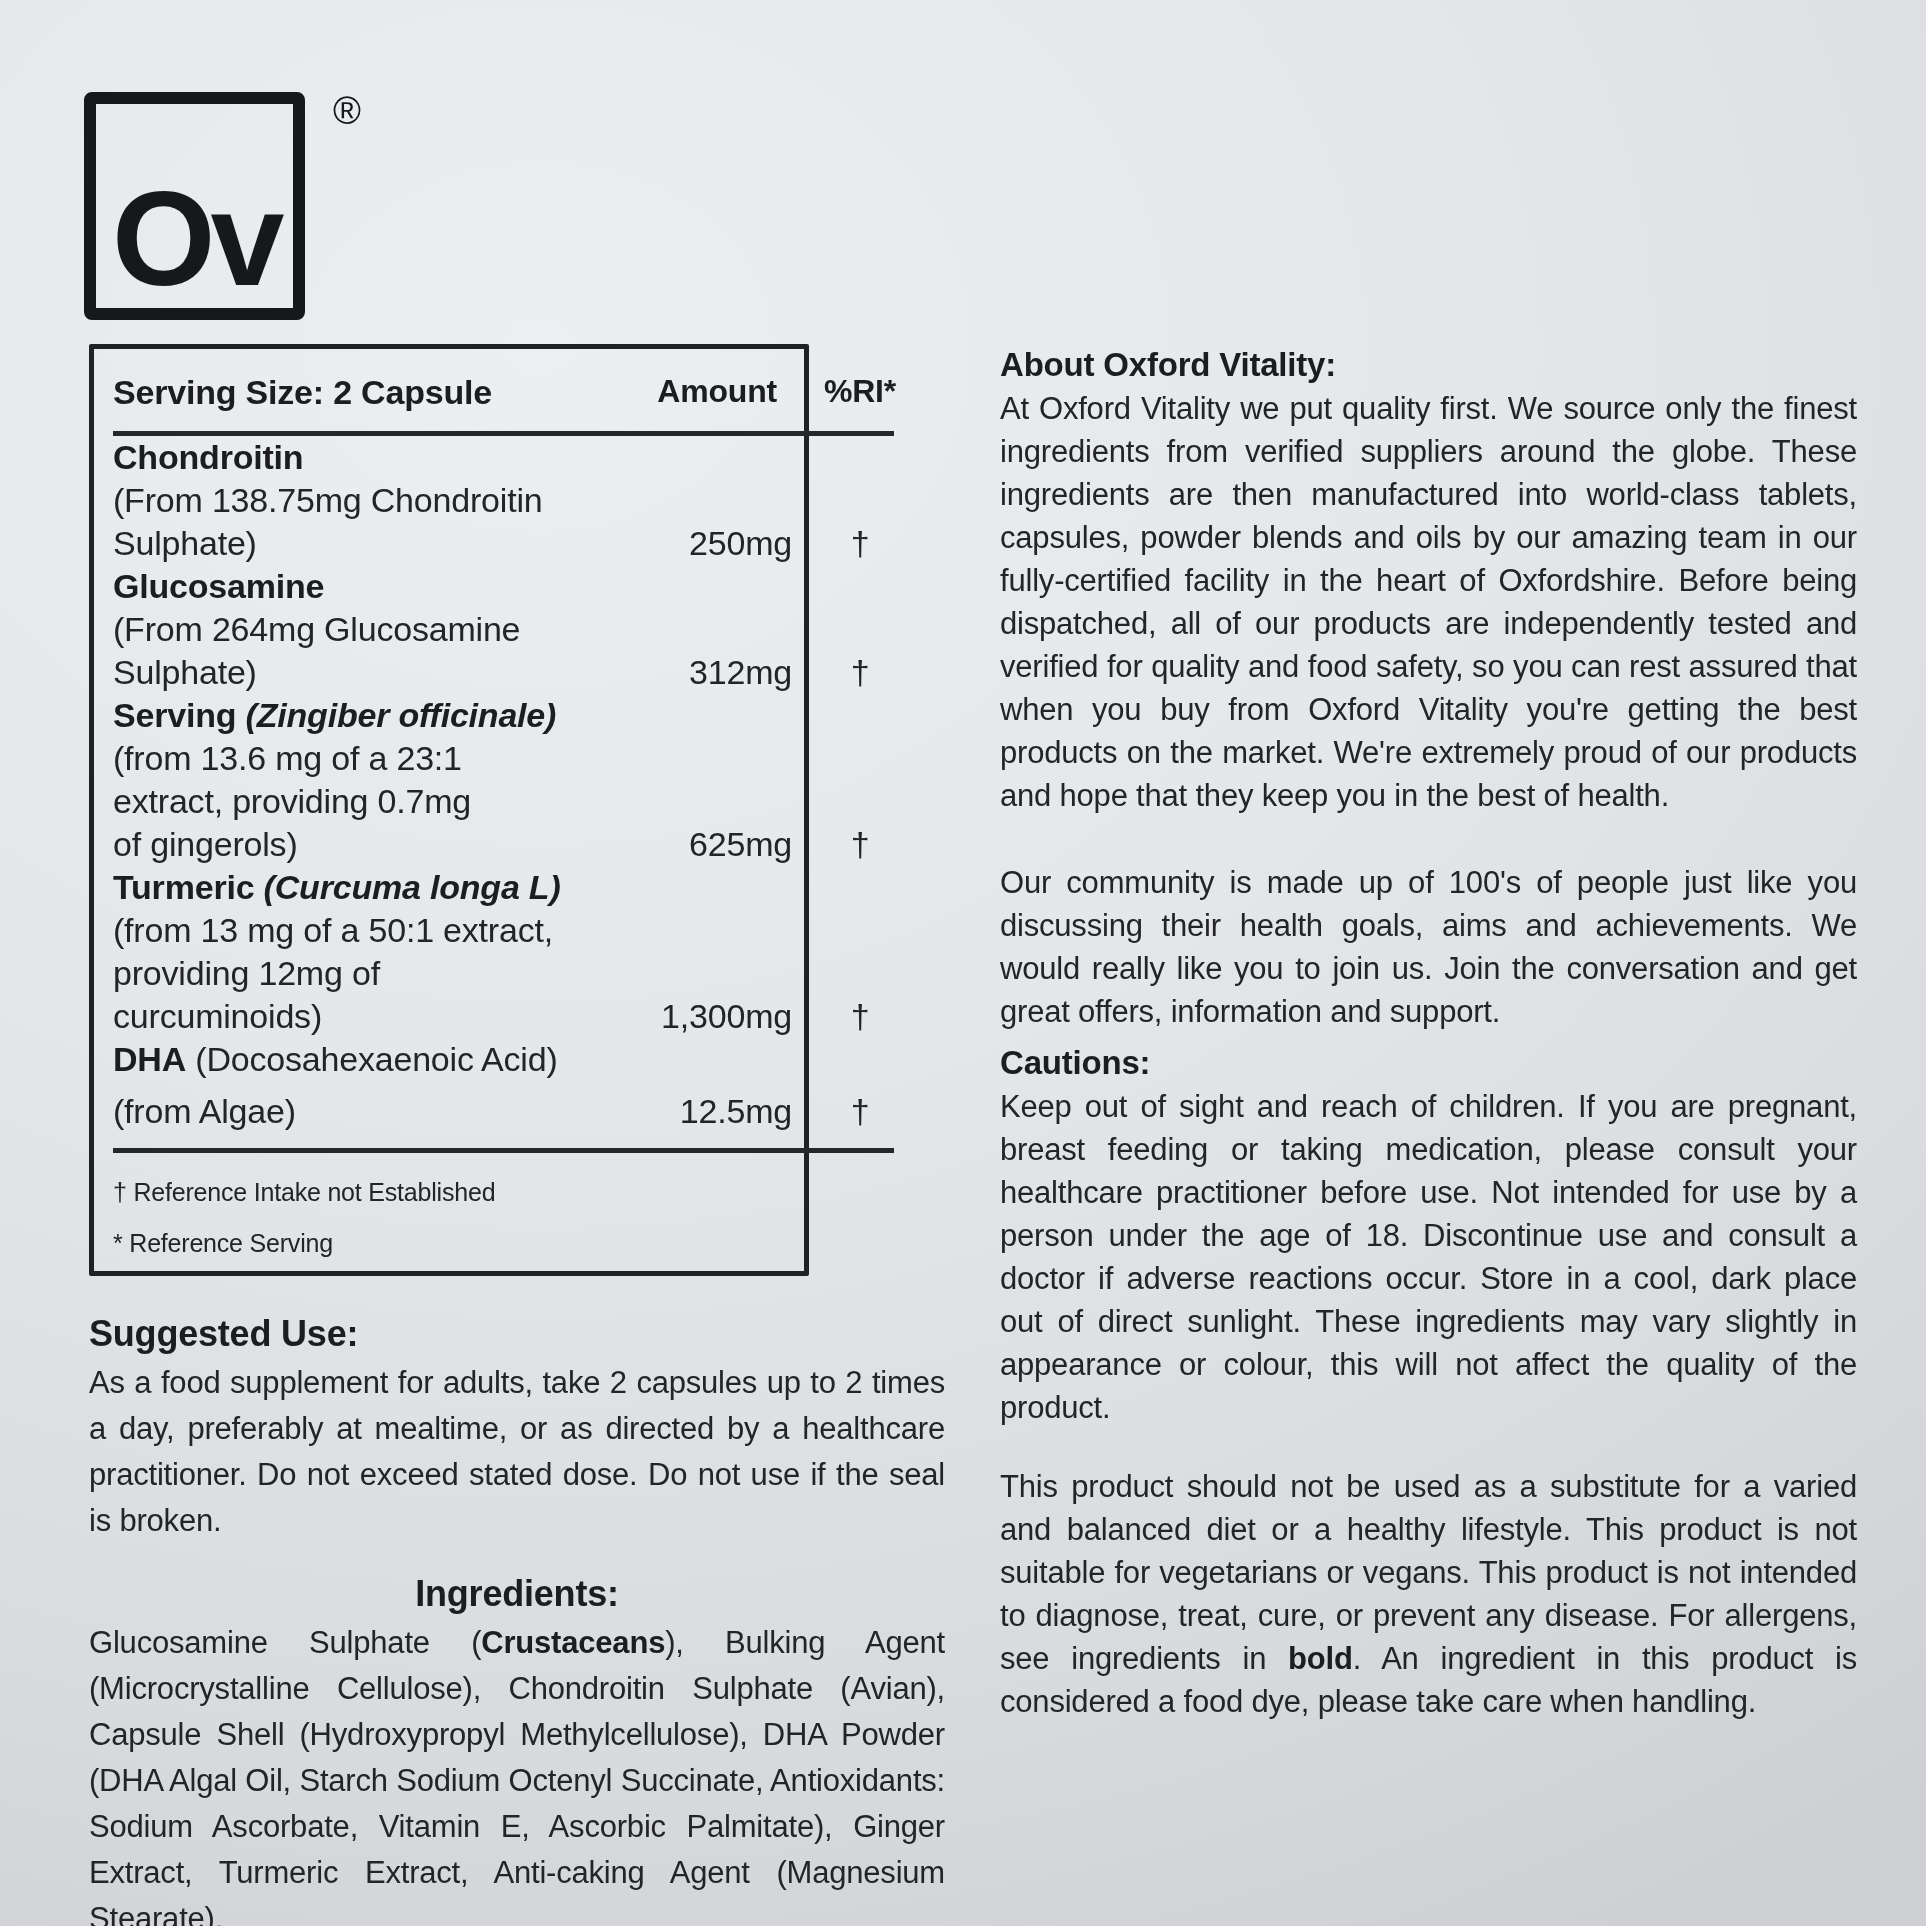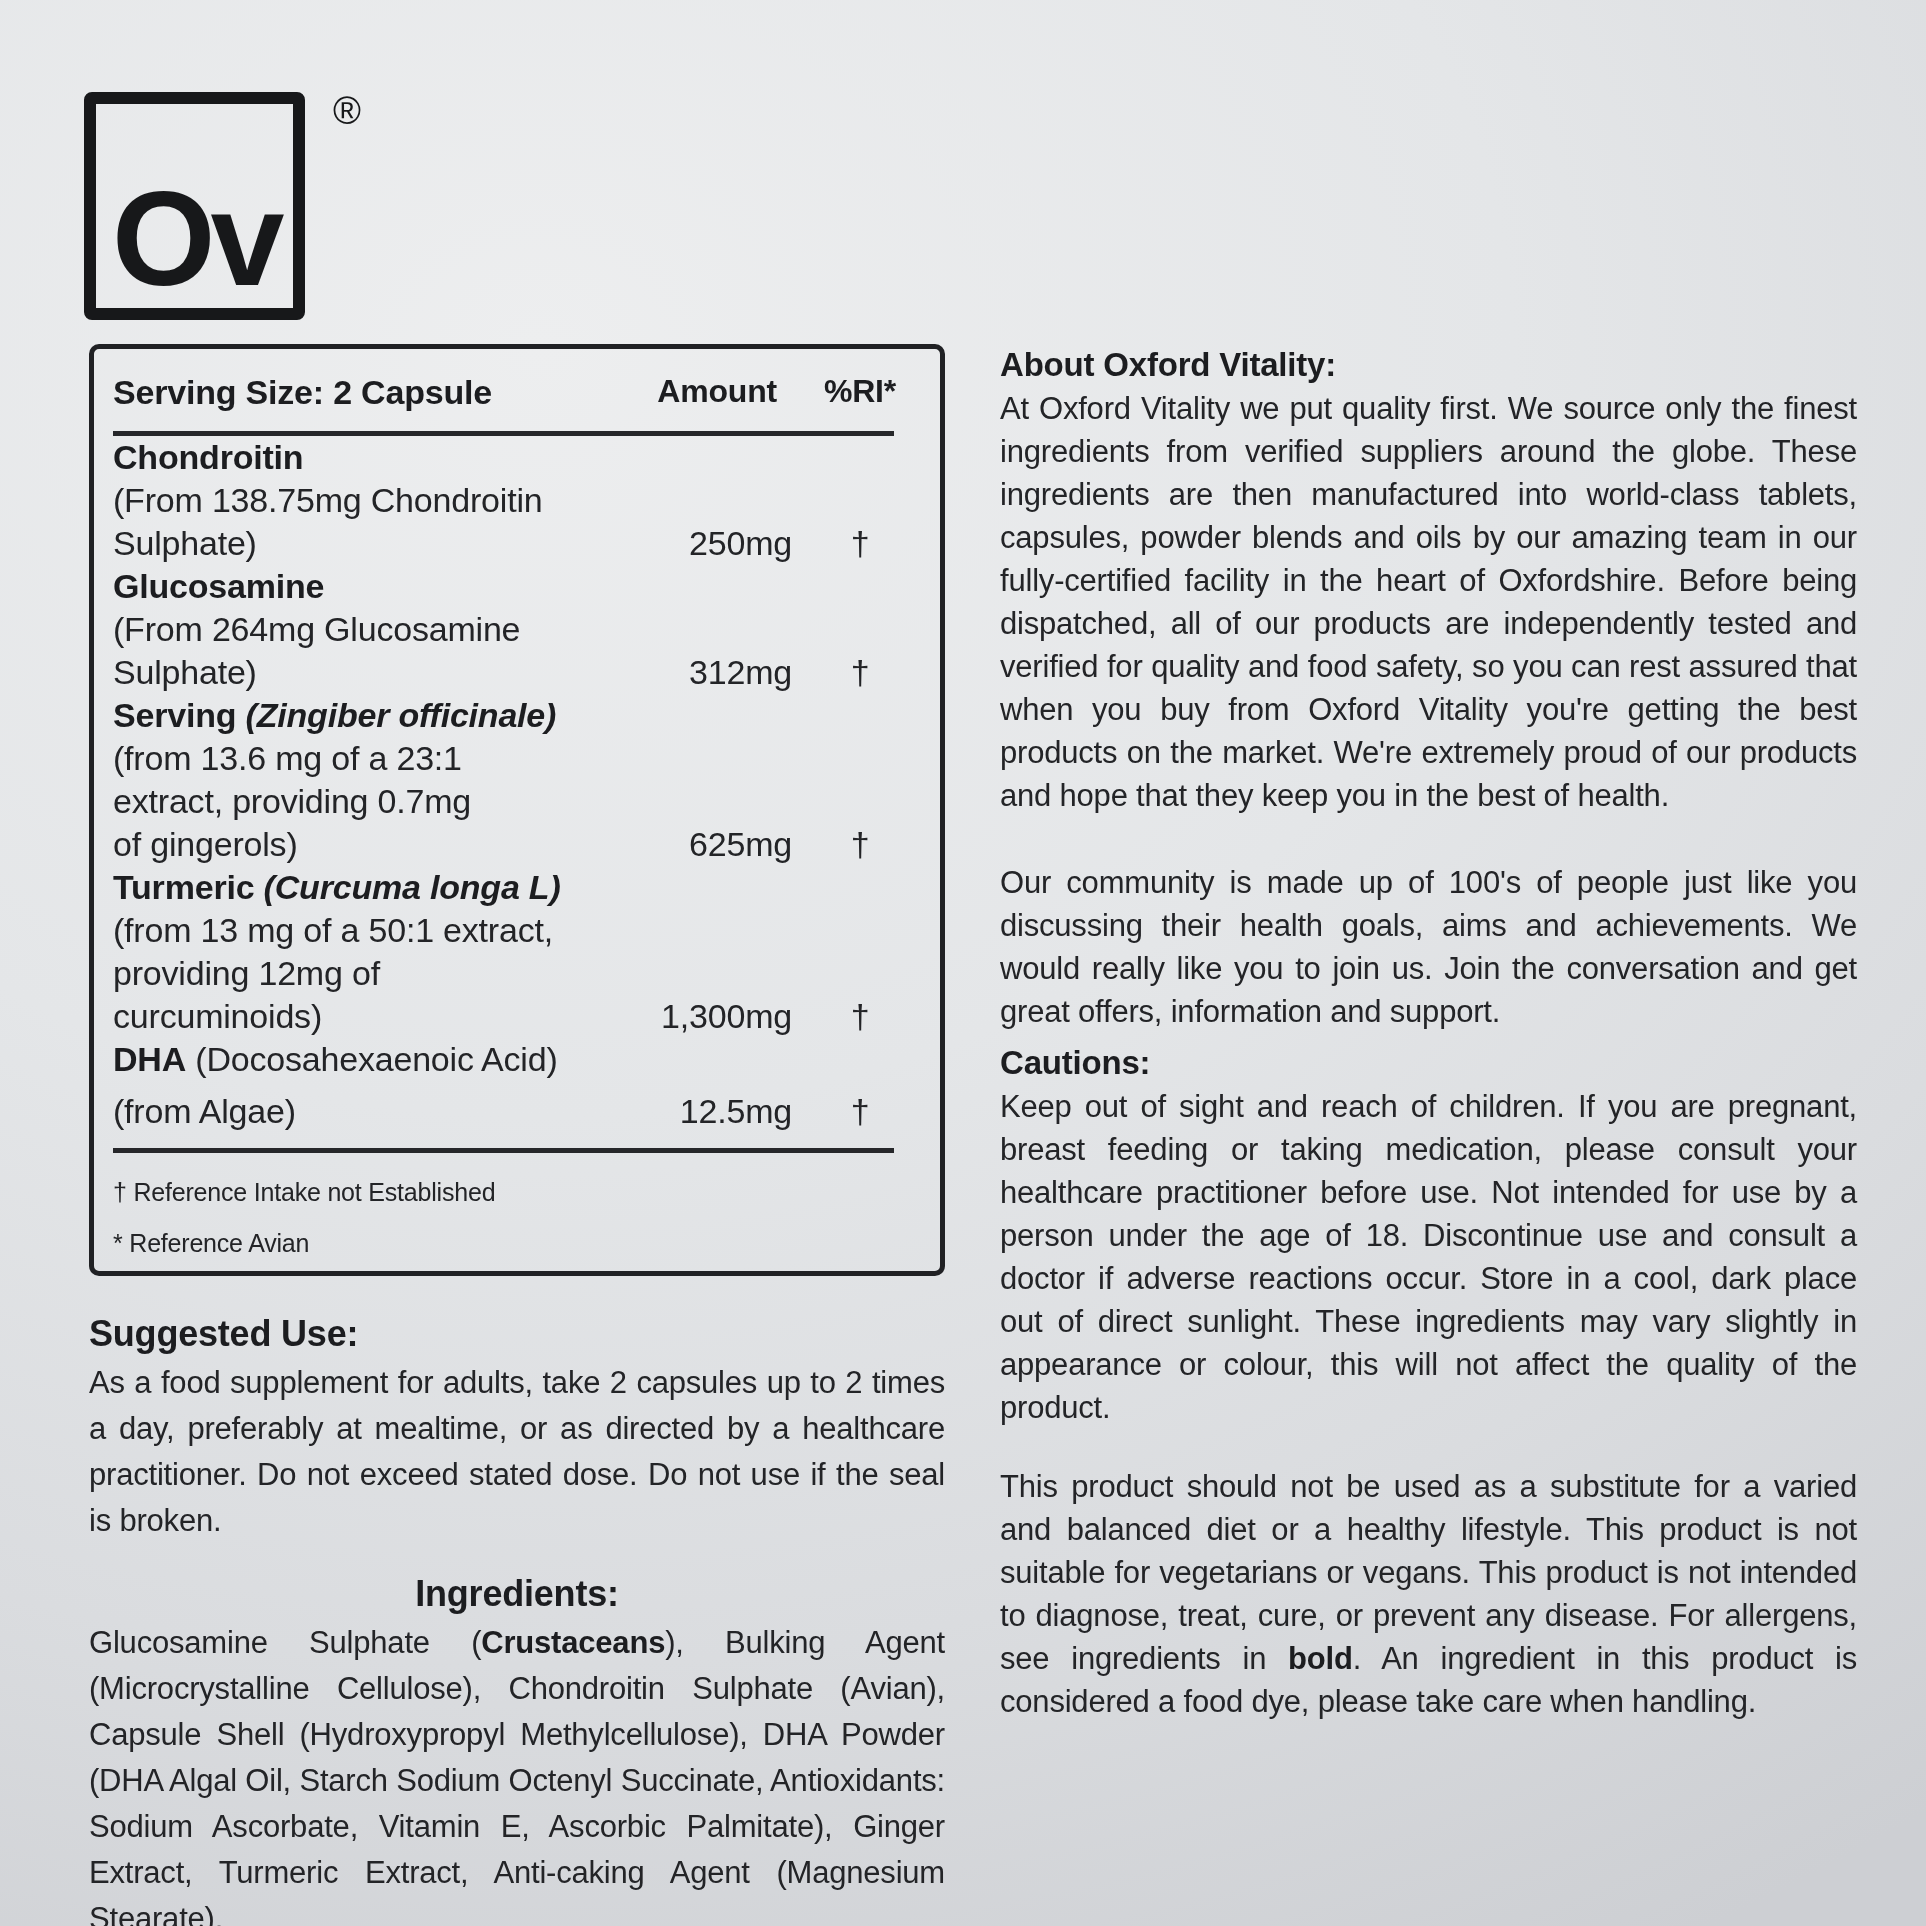--- a/index.html
+++ b/index.html
@@ -20,21 +20,21 @@
   .logo-box{
     position:absolute;left:-5px;top:0;width:221px;height:228px;
     border:12px solid #17181a;border-radius:8px;
     display:flex;align-items:flex-end;padding:0 4px 2px 16px;
   }
   .logo-text{font-weight:bold;font-size:133px;line-height:1;letter-spacing:-5px;color:#17181a;}
   .reg{position:absolute;left:244px;top:-2px;font-size:38px;color:#17181a;}
 
   
   .facts-box{
-    width:856px;border:5px solid #202124;border-radius:10px;
+    width:720px;border:5px solid #202124;border-radius:2px;
     padding:24px 16px 10px 19px;
     font-size:34px;
   }
   .thead{position:relative;height:46px;}
   .serving{font-size:34px;}
   .tline{position:relative;height:43px;line-height:43px;font-size:34px;white-space:nowrap;}
   .amt{position:absolute;left:0;top:0;width:679px;text-align:right;}
   .ri{position:absolute;left:679px;top:0;width:136px;text-align:center;}
   .amt.hdr{padding-right:15px;font-size:32px;}
   .ri.hdr{font-size:32px;}
@@ -138,21 +138,21 @@
             <span>(from Algae)</span>
             <span class="amt">12.5mg</span>
             <span class="ri">†</span>
           </div>
         </div>
 
       </div>
 
       <div class="rule rule2"></div>
       <div class="footnote">† Reference Intake not Established</div>
-      <div class="footnote">* Reference Avian</div>
+      <div class="footnote">* Reference Serving</div>
     </div>
 
     <div class="heading">Suggested Use:</div>
     <p class="para">As a food supplement for adults, take 2 capsules up to 2 times a day, preferably at mealtime, or as directed by a healthcare practitioner. Do not exceed stated dose. Do not use if the seal is broken.</p>
 
     <div class="heading" style="margin-top:28px;text-align:center;">Ingredients:</div>
     <p class="para"><span>Glucosamine Sulphate (</span><b>Crustaceans</b><span>), Bulking Agent (Microcrystalline Cellulose), Chondroitin Sulphate (Avian), Capsule Shell (Hydroxypropyl Methylcellulose), DHA Powder (DHA Algal Oil, Starch Sodium Octenyl Succinate, Antioxidants: Sodium Ascorbate, Vitamin E, Ascorbic Palmitate), Ginger Extract, Turmeric Extract, Anti-caking Agent (Magnesium Stearate).</span></p>
 
   </div>
 

